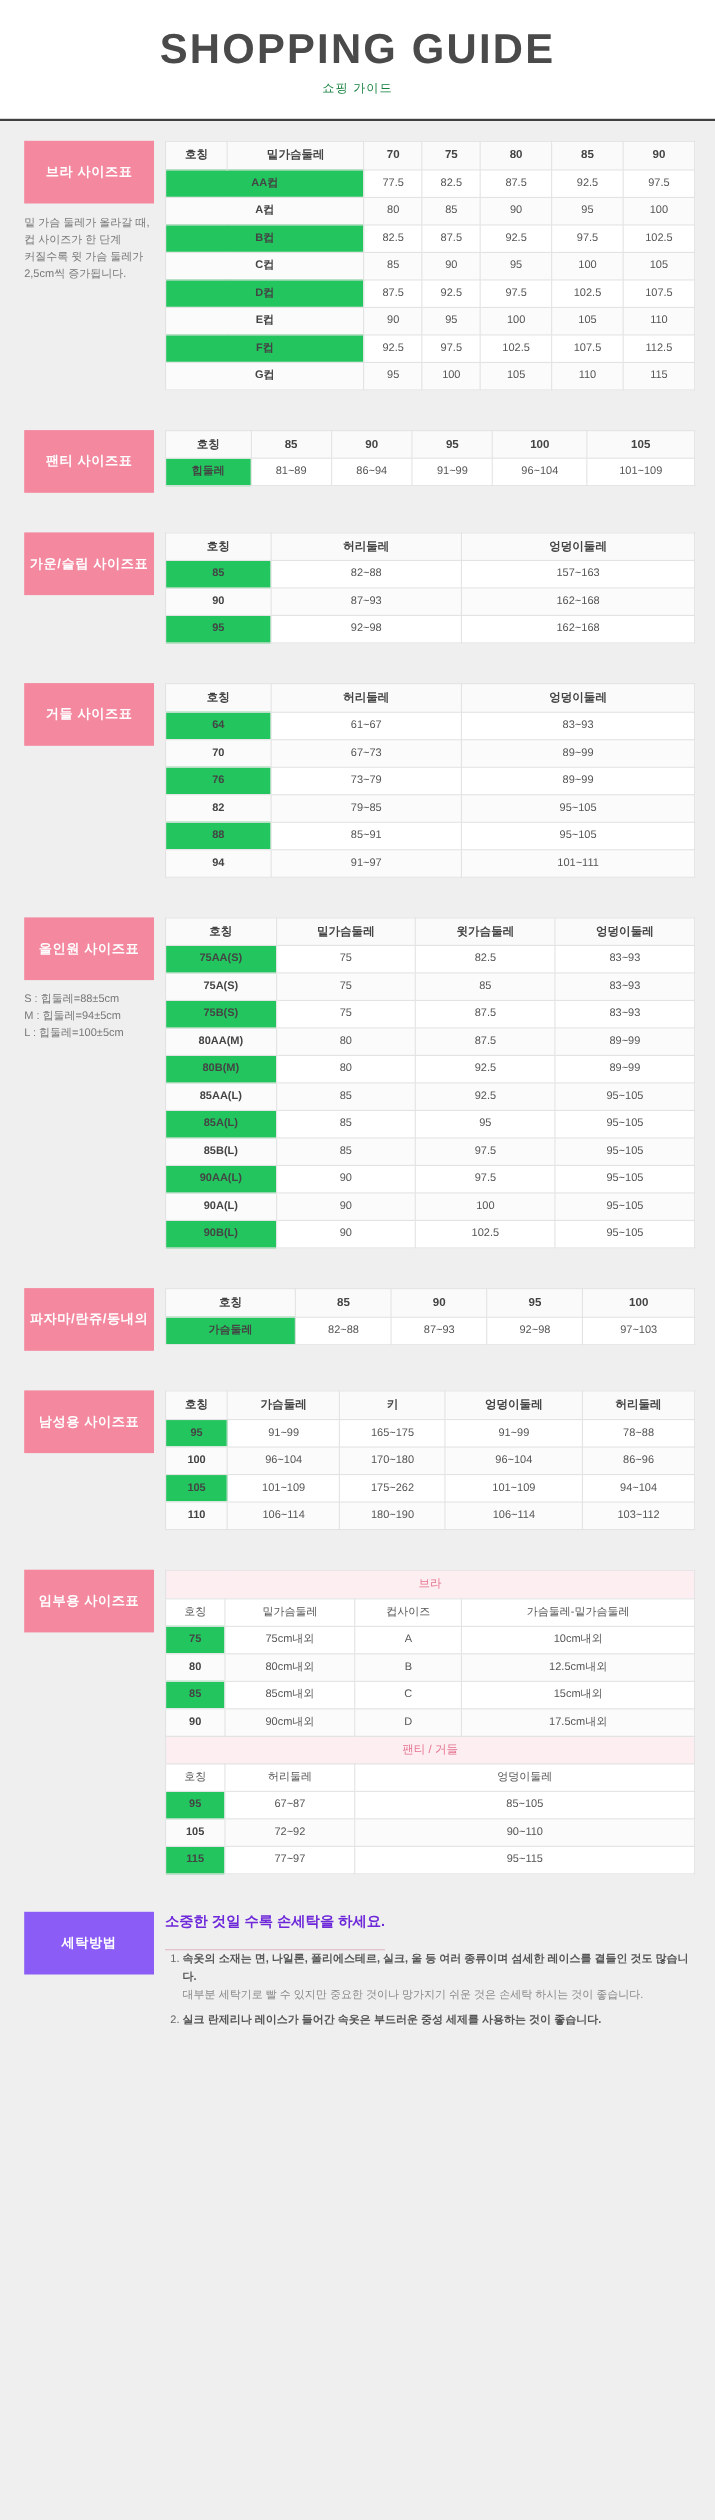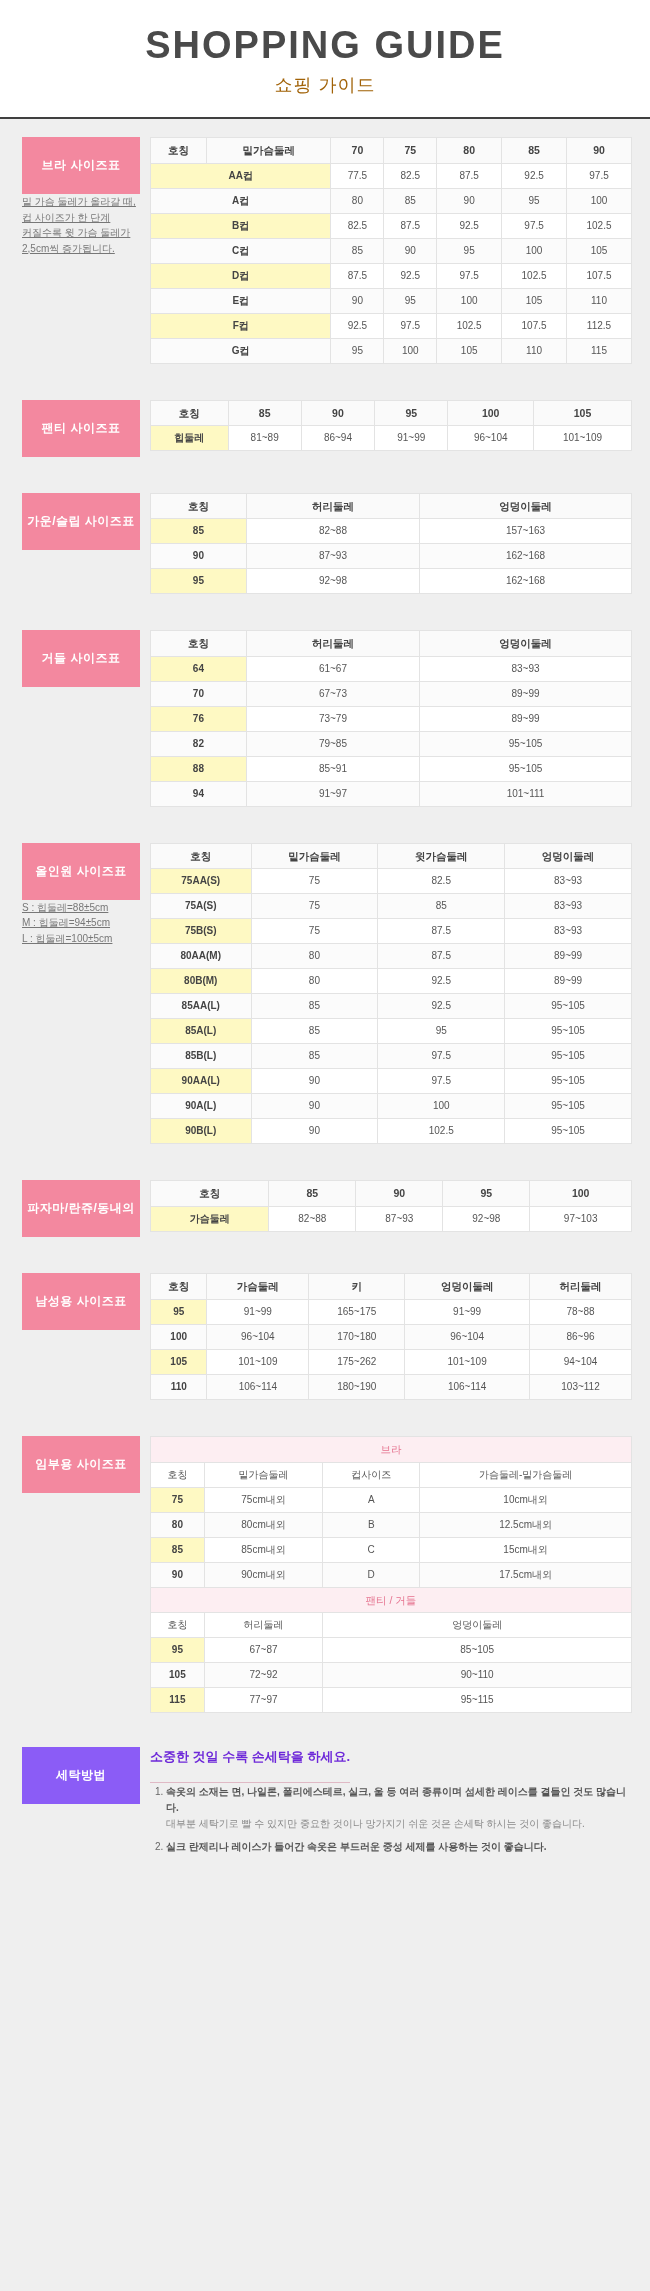--- a/index.html
+++ b/index.html
@@ -23,22 +23,22 @@
   .header h1 {
     margin: 0;
     font-size: 38px;
     letter-spacing: 2px;
     font-weight: bold;
     color: #4a4a4a;
     font-family: "Liberation Sans", sans-serif;
   }
   .header .sub {
     margin-top: 6px;
-    font-size: 18px;
-    color: #a16207;
+    font-size: 11px;
+    color: #15803d;
     letter-spacing: 1px;
   }
 
   
   .section {
     display: flex;
     align-items: flex-start;
     padding: 18px 18px 18px 10px;
     background: #efefef;
   }
@@ -55,25 +55,25 @@
     font-weight: bold;
     text-align: center;
     padding: 20px 0;
     width: 118px;
     margin-left: 12px;
     letter-spacing: 0.5px;
   }
   .tag.blue { background: #8b5cf6; }
   .note {
     margin-left: 12px;
+    margin-top: 10px;
     font-size: 10px;
     line-height: 1.55;
     color: #777;
     width: 118px;
-    text-decoration: underline;
   }
   .note-line { white-space: nowrap; }
 
   .sec-right { flex: 1 1 auto; }
 
   
   table.sz {
     width: 100%;
     border-collapse: collapse;
     background: #fff;
@@ -89,21 +89,21 @@
   }
   table.sz thead th {
     background: #fafafa;
     font-weight: bold;
     color: #444;
     font-size: 10.5px;
   }
   table.sz tbody td.rowhdr {
     font-weight: bold;
     color: #444;
-    background: #fef9c3;
+    background: #22c55e;
   }
   table.sz tbody tr:nth-child(even) td { background: #fbfbfb; }
   table.sz tbody tr:nth-child(even) td.rowhdr { background: #fbfbfb; }
   .banner-row td {
     background: #fdeef2 !important;
     color: #e5738f;
     font-weight: bold;
     font-size: 10.5px;
     padding: 6px 0;
   }

